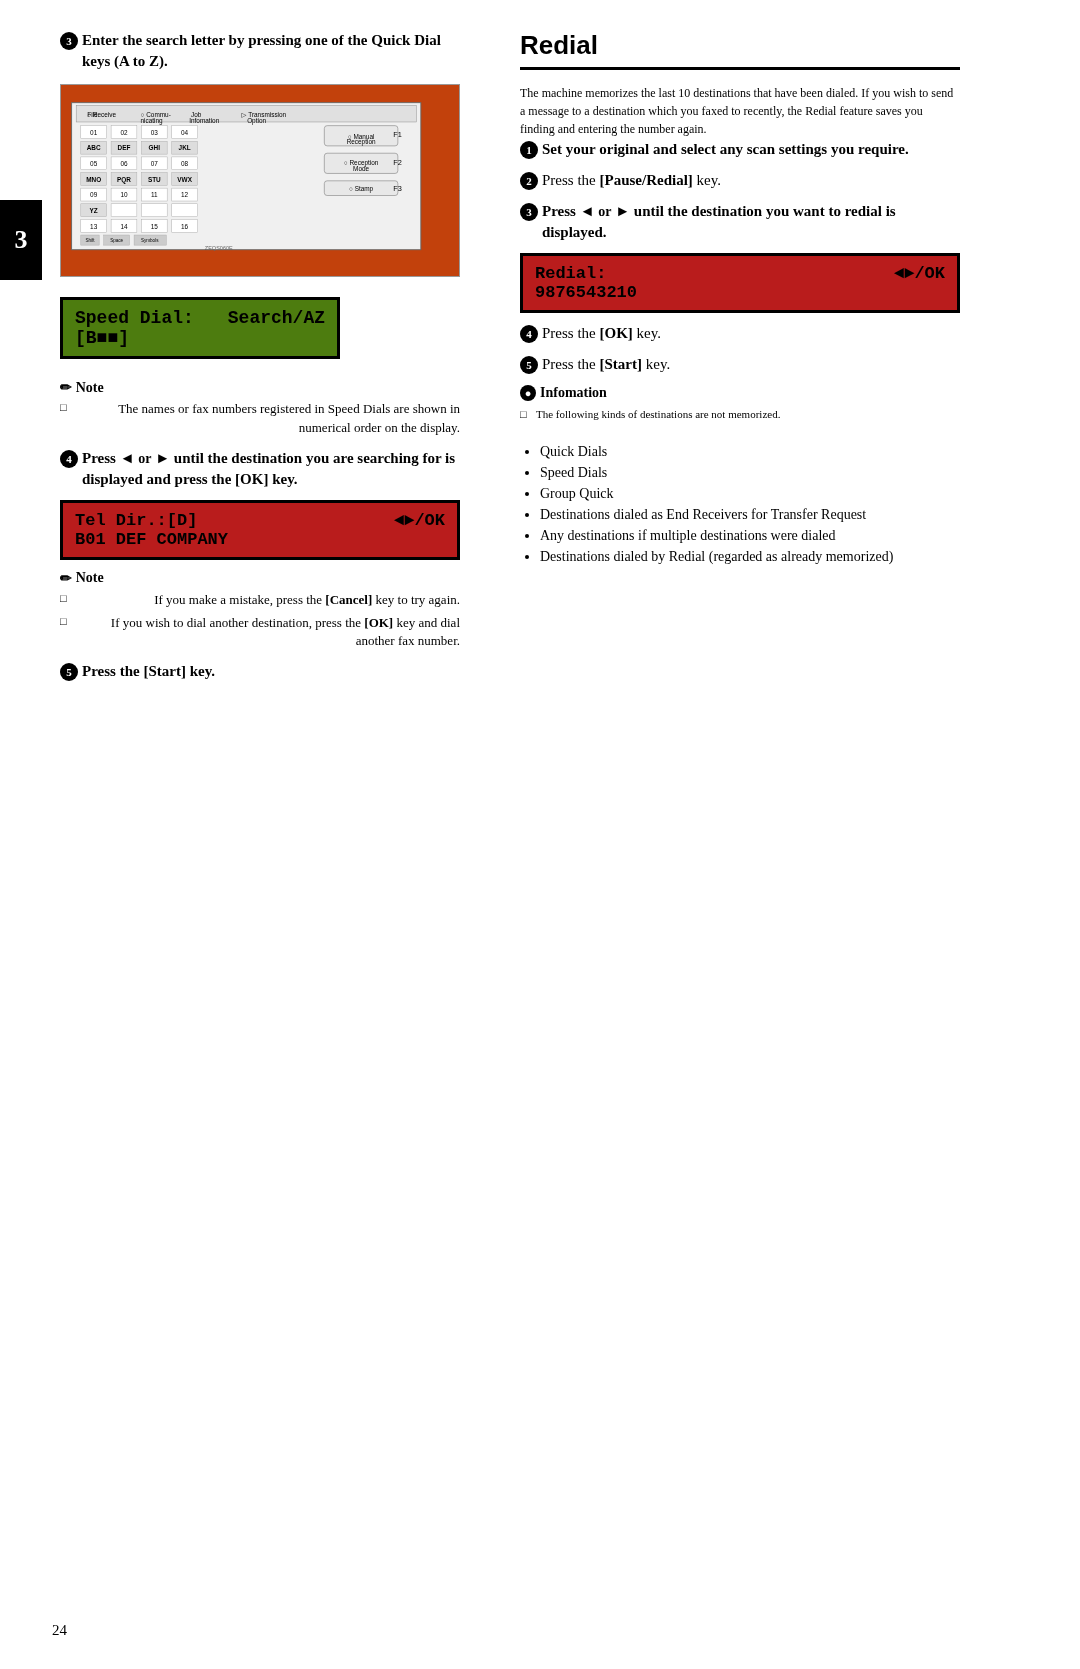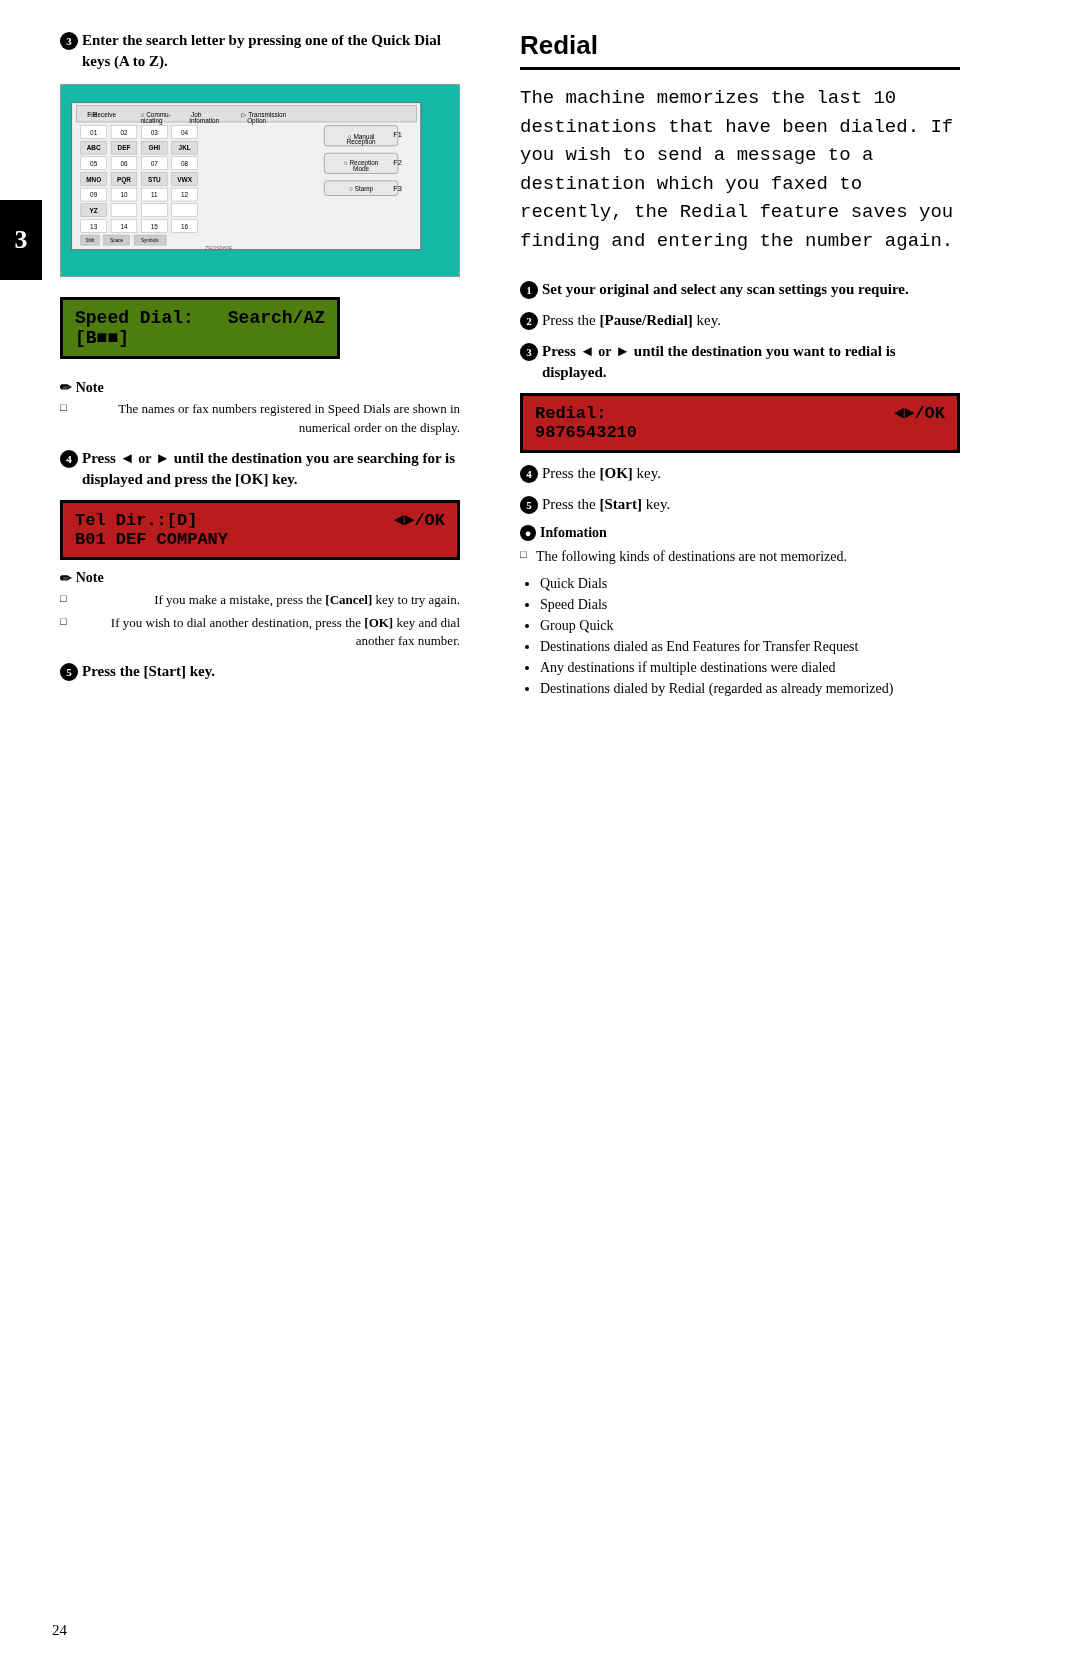--- a/index.html
+++ b/index.html
@@ -100,21 +100,21 @@
 
     .step-text b, .step-text strong {
       font-weight: bold;
     }
 
     
     .machine-panel {
       border: 1px solid #999;
       margin: 12px 0 10px 0;
       padding: 6px;
-      background: #14b8a6;
+      background: #c2410c;
     }
 
     
     .lcd-box {
       border: 3px solid #000;
       background: #4d7c0f;
       padding: 8px 12px;
       margin: 10px 0;
       font-family: 'Courier New', Courier, monospace;
       font-size: 18px;
@@ -217,23 +217,23 @@
     }
 
     .limitation-list {
       list-style: none;
       padding-left: 0;
     }
 
     .limitation-list > li {
       padding-left: 16px;
       position: relative;
-      font-size: 14px;
+      font-size: 11px;
       line-height: 1.45;
-      margin-bottom: 6px;
+      margin-bottom: 18px;
     }
 
     .limitation-list > li::before {
       content: '□';
       position: absolute;
       left: 0;
       top: 0;
       font-size: 11px;
     }
 
@@ -266,24 +266,23 @@
       width: 100%;
       height: 175px;
     }
 
     
     .or-text {
       font-size: 14px;
     }
 
     .intro-text {
-      font-size: 19px;
+      font-size: 12px;
       line-height: 1.5;
-      margin-bottom: 24px;
-      font-family: Liberation Mono, monospace;
+      margin-bottom: 1px;
     }
   </style>
 </head>
 <body>
 
 <div class="page-container">
 
 
   <div class="section-num-wrap">
     <span class="section-num">3</span>
@@ -514,21 +513,21 @@
           <span class="limitation-icon">●</span>
           <strong>Infomation</strong>
         </div>
         <ul class="limitation-list">
           <li>The following kinds of destinations are not memorized.</li>
         </ul>
         <ul class="bullet-list">
           <li>Quick Dials</li>
           <li>Speed Dials</li>
           <li>Group Quick</li>
-          <li>Destinations dialed as End Features for Transfer Request</li>
+          <li>Destinations dialed as End Receivers for Transfer Request</li>
           <li>Any destinations if multiple destinations were dialed</li>
           <li>Destinations dialed by Redial (regarded as already memorized)</li>
         </ul>
       </div>
 
     </div>
   </div>
 
   <div class="page-number">24</div>
 

